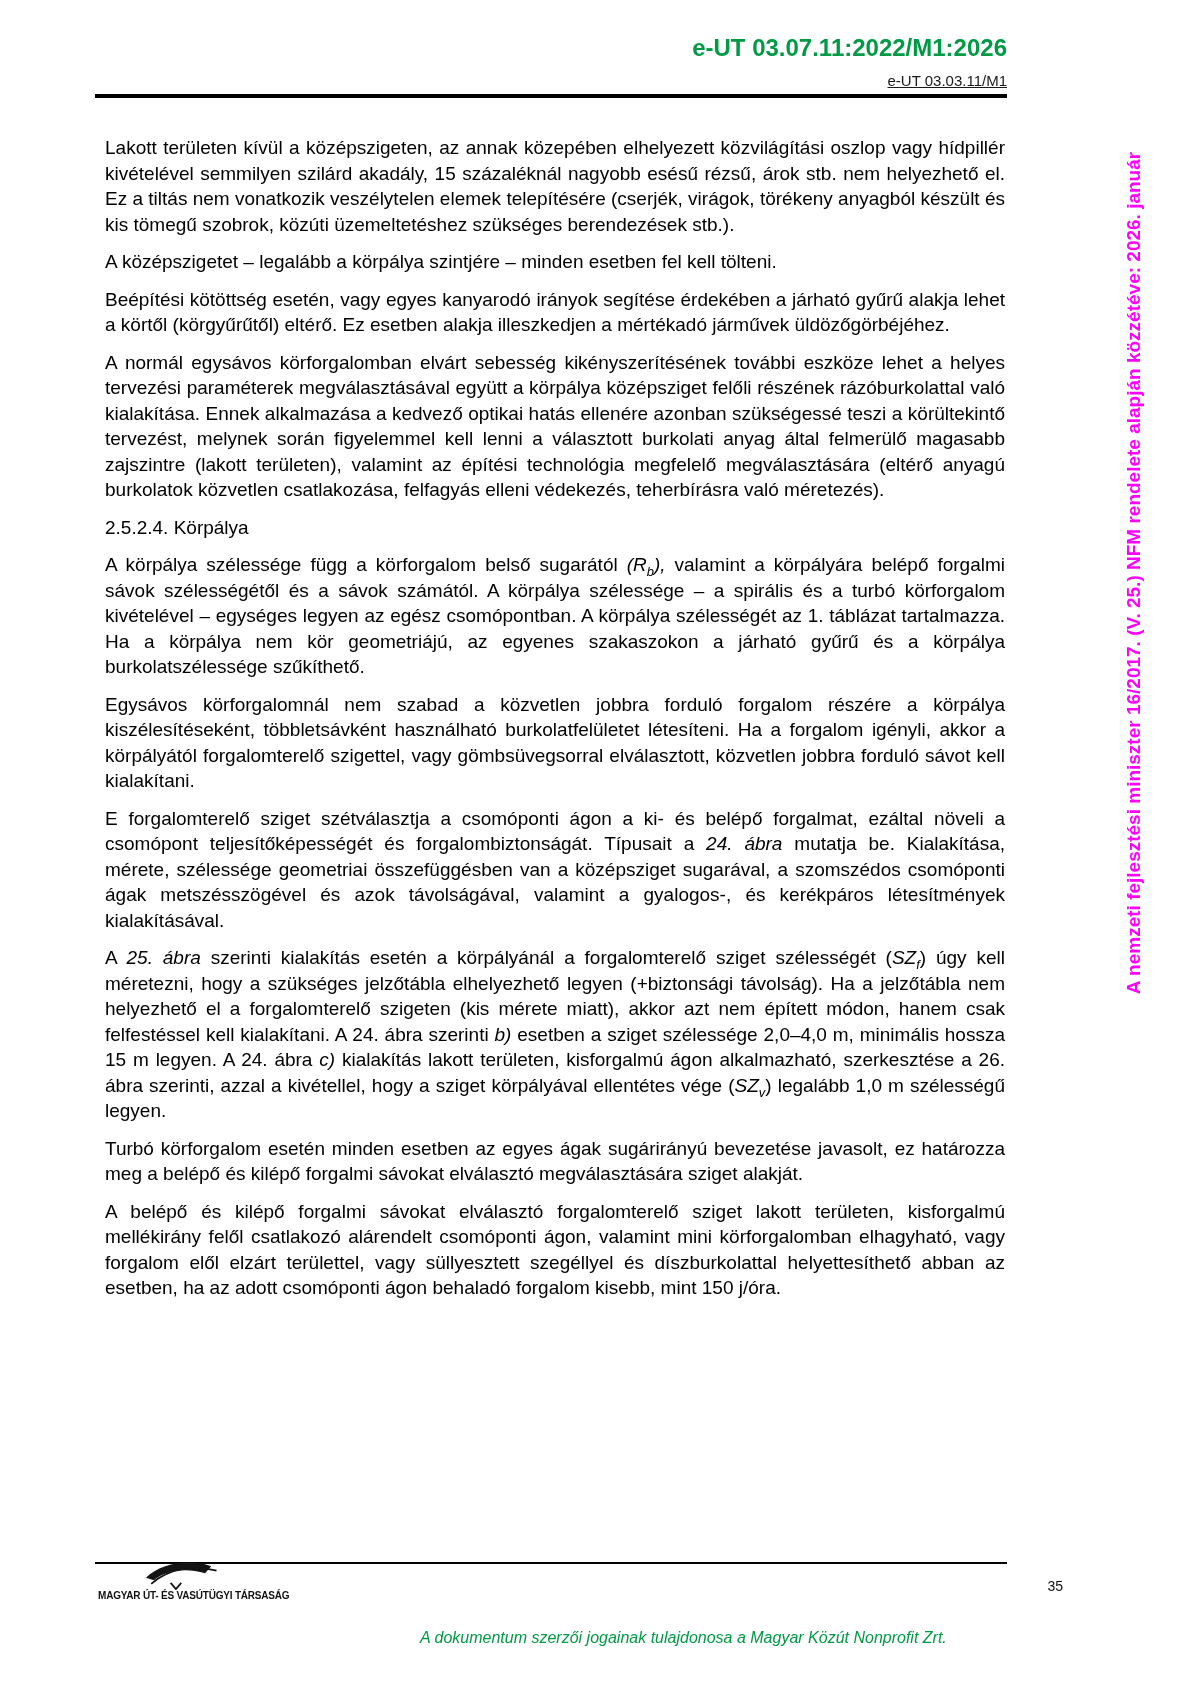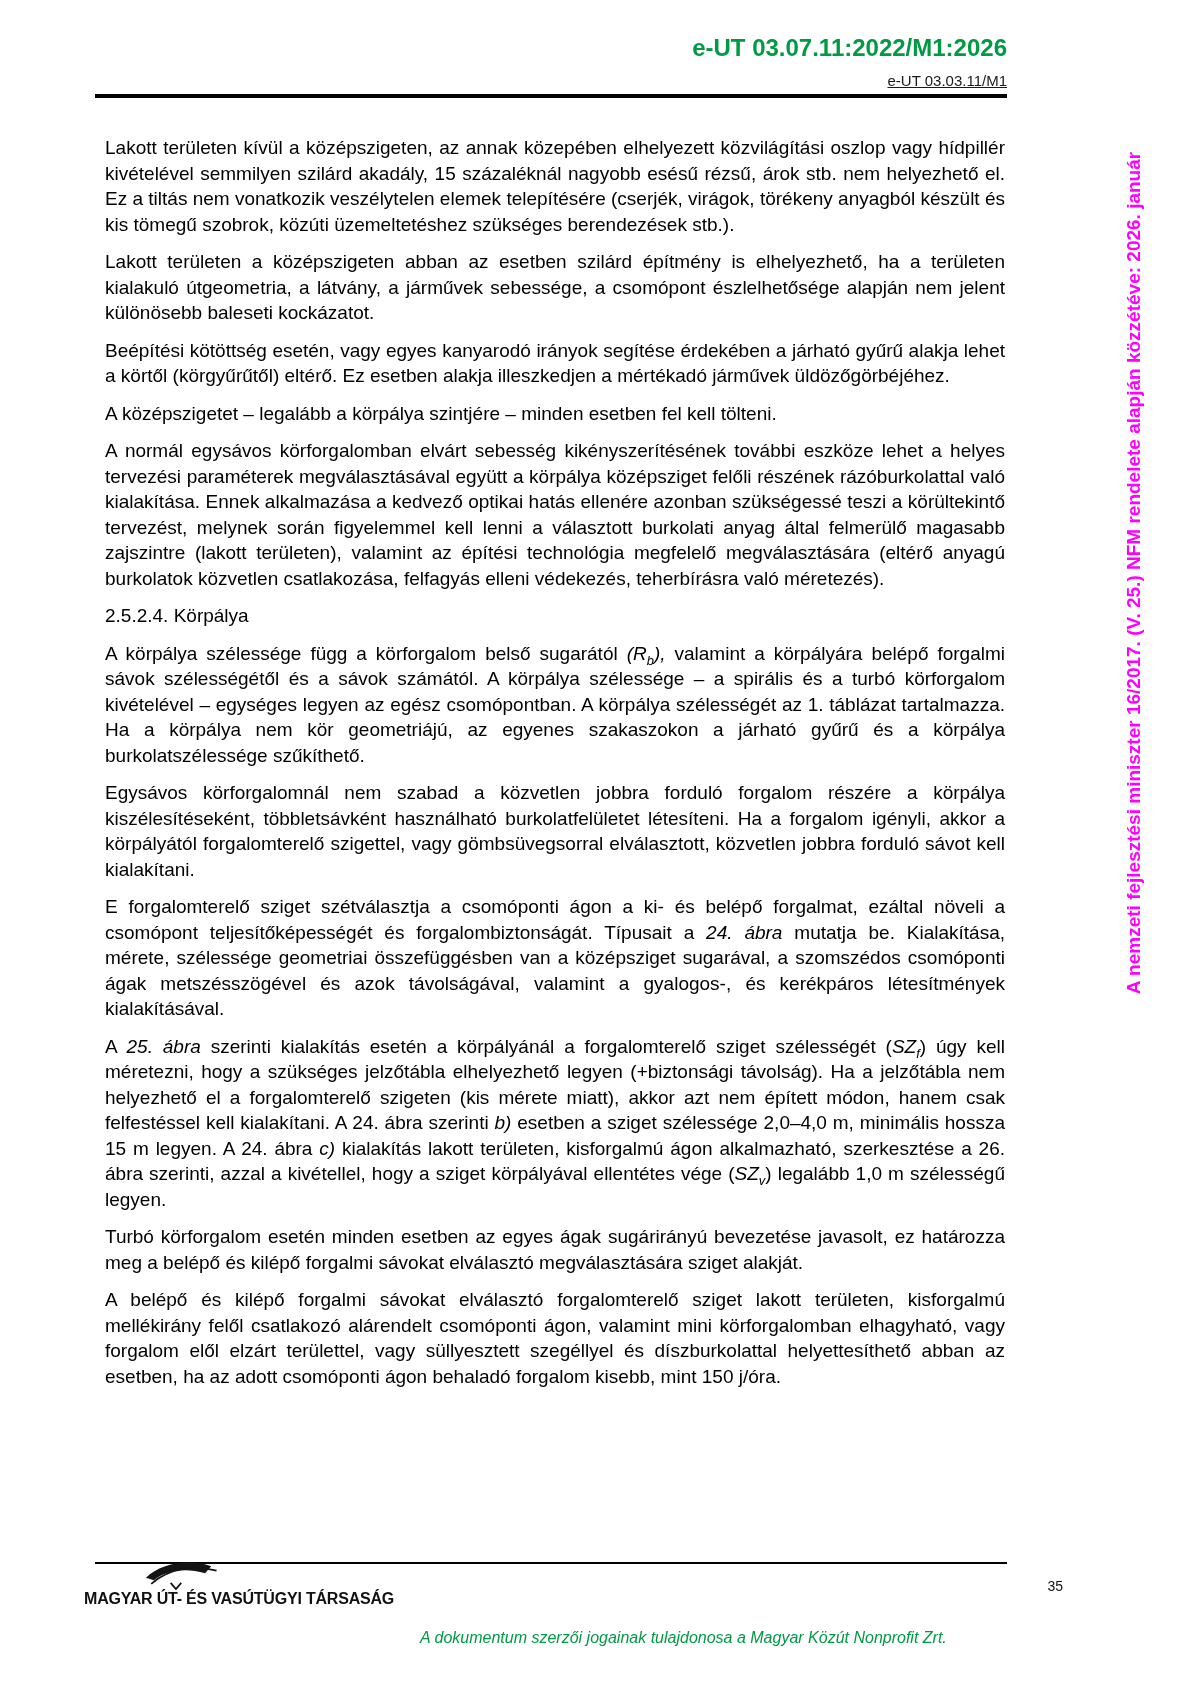--- a/index.html
+++ b/index.html
@@ -83,22 +83,22 @@
   .org-logo {
     position: absolute;
     top: 1560px;
     left: 118px;
     width: 130px;
     height: 30px;
   }
   .org-name {
     position: absolute;
     top: 1590px;
-    left: 84px;
-    font-size: 16px;
+    left: 98px;
+    font-size: 10px;
     font-weight: bold;
     letter-spacing: -0.2px;
     color: #111;
     white-space: nowrap;
   }
   .copyright {
     position: absolute;
     top: 1629px;
     left: 420px;
     font-size: 16px;
@@ -118,23 +118,22 @@
 <body>
 
 <div class="page" style="--green: #009A44; --magenta: #FF00FF;">
 
   <div class="doc-id">e-UT 03.07.11:2022/M1:2026</div>
   <div class="doc-id-short">e-UT 03.03.11/M1</div>
   <div class="header-rule"></div>
 
   <div class="doc-body">
       <p class="para"><span>Lakott területen kívül a középszigeten, az annak közepében elhelyezett közvilágítási oszlop vagy hídpillér kivételével semmilyen szilárd akadály, 15 százaléknál nagyobb esésű rézsű, árok stb. nem helyezhető el. Ez a tiltás nem vonatkozik veszélytelen elemek telepítésére (cserjék, virágok, törékeny anyagból készült és kis tömegű szobrok, közúti üzemeltetéshez szükséges berendezések stb.).</span></p>
-      <p class="para"><span>Lakott területen a középszigeten abban az esetben szilárd építmény is elhelyezhető, ha a területen kialakuló útgeometria, a látvány, a járművek sebessége, a csomópont észlelhetősége alapján nem jelent különösebb baleseti kockázatot.</span></p>
+      <p class="para"><span>A középszigetet – legalább a körpálya szintjére – minden esetben fel kell tölteni.</span></p>
       <p class="para"><span>Beépítési kötöttség esetén, vagy egyes kanyarodó irányok segítése érdekében a járható gyűrű alakja lehet a körtől (körgyűrűtől) eltérő. Ez esetben alakja illeszkedjen a mértékadó járművek üldözőgörbéjéhez.</span></p>
-      <p class="para"><span>A középszigetet – legalább a körpálya szintjére – minden esetben fel kell tölteni.</span></p>
       <p class="para"><span>A normál egysávos körforgalomban elvárt sebesség kikényszerítésének további eszköze lehet a helyes tervezési paraméterek megválasztásával együtt a körpálya középsziget felőli részének rázóburkolattal való kialakítása. Ennek alkalmazása a kedvező optikai hatás ellenére azonban szükségessé teszi a körültekintő tervezést, melynek során figyelemmel kell lenni a választott burkolati anyag által felmerülő magasabb zajszintre (lakott területen), valamint az építési technológia megfelelő megválasztására (eltérő anyagú burkolatok közvetlen csatlakozása, felfagyás elleni védekezés, teherbírásra való méretezés).</span></p>
       <p class="heading"><span>2.5.2.4. Körpálya</span></p>
       <p class="para"><span>A körpálya szélessége függ a körforgalom belső sugarától </span><span class="it">(R</span><sub class="it">b</sub><span class="it">),</span><span> valamint a körpályára belépő forgalmi sávok szélességétől és a sávok számától. A körpálya szélessége – a spirális és a turbó körforgalom kivételével – egységes legyen az egész csomópontban. A körpálya szélességét az 1. táblázat tartalmazza. Ha a körpálya nem kör geometriájú, az egyenes szakaszokon a járható gyűrű és a körpálya burkolatszélessége szűkíthető.</span></p>
       <p class="para"><span>Egysávos körforgalomnál nem szabad a közvetlen jobbra forduló forgalom részére a körpálya kiszélesítéseként, többletsávként használható burkolatfelületet létesíteni. Ha a forgalom igényli, akkor a körpályától forgalomterelő szigettel, vagy gömbsüvegsorral elválasztott, közvetlen jobbra forduló sávot kell kialakítani.</span></p>
       <p class="para"><span>E forgalomterelő sziget szétválasztja a csomóponti ágon a ki- és belépő forgalmat, ezáltal növeli a csomópont teljesítőképességét és forgalombiztonságát. Típusait a </span><span class="it">24. ábra</span><span> mutatja be. Kialakítása, mérete, szélessége geometriai összefüggésben van a középsziget sugarával, a szomszédos csomóponti ágak metszésszögével és azok távolságával, valamint a gyalogos-, és kerékpáros létesítmények kialakításával.</span></p>
       <p class="para"><span>A </span><span class="it">25. ábra</span><span> szerinti kialakítás esetén a körpályánál a forgalomterelő sziget szélességét (</span><span class="it">SZ</span><sub class="it">f</sub><span>) úgy kell méretezni, hogy a szükséges jelzőtábla elhelyezhető legyen (+biztonsági távolság). Ha a jelzőtábla nem helyezhető el a forgalomterelő szigeten (kis mérete miatt), akkor azt nem épített módon, hanem csak felfestéssel kell kialakítani. A 24. ábra szerinti </span><span class="it">b)</span><span> esetben a sziget szélessége 2,0–4,0 m, minimális hossza 15 m legyen. A 24. ábra </span><span class="it">c)</span><span> kialakítás lakott területen, kisforgalmú ágon alkalmazható, szerkesztése a 26. ábra szerinti, azzal a kivétellel, hogy a sziget körpályával ellentétes vége (</span><span class="it">SZ</span><sub class="it">v</sub><span>) legalább 1,0 m szélességű legyen.</span></p>
       <p class="para"><span>Turbó körforgalom esetén minden esetben az egyes ágak sugárirányú bevezetése javasolt, ez határozza meg a belépő és kilépő forgalmi sávokat elválasztó megválasztására sziget alakját.</span></p>
       <p class="para"><span>A belépő és kilépő forgalmi sávokat elválasztó forgalomterelő sziget lakott területen, kisforgalmú mellékirány felől csatlakozó alárendelt csomóponti ágon, valamint mini körforgalomban elhagyható, vagy forgalom elől elzárt területtel, vagy süllyesztett szegéllyel és díszburkolattal helyettesíthető abban az esetben, ha az adott csomóponti ágon behaladó forgalom kisebb, mint 150 j/óra.</span></p>
     </div>
 

